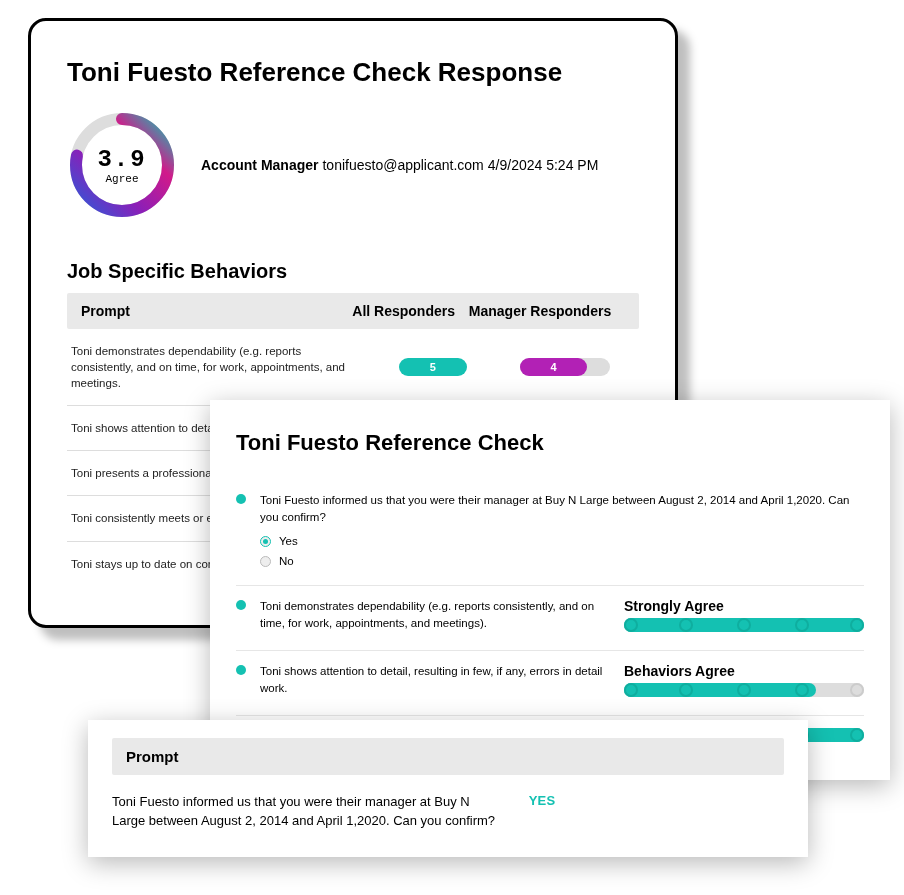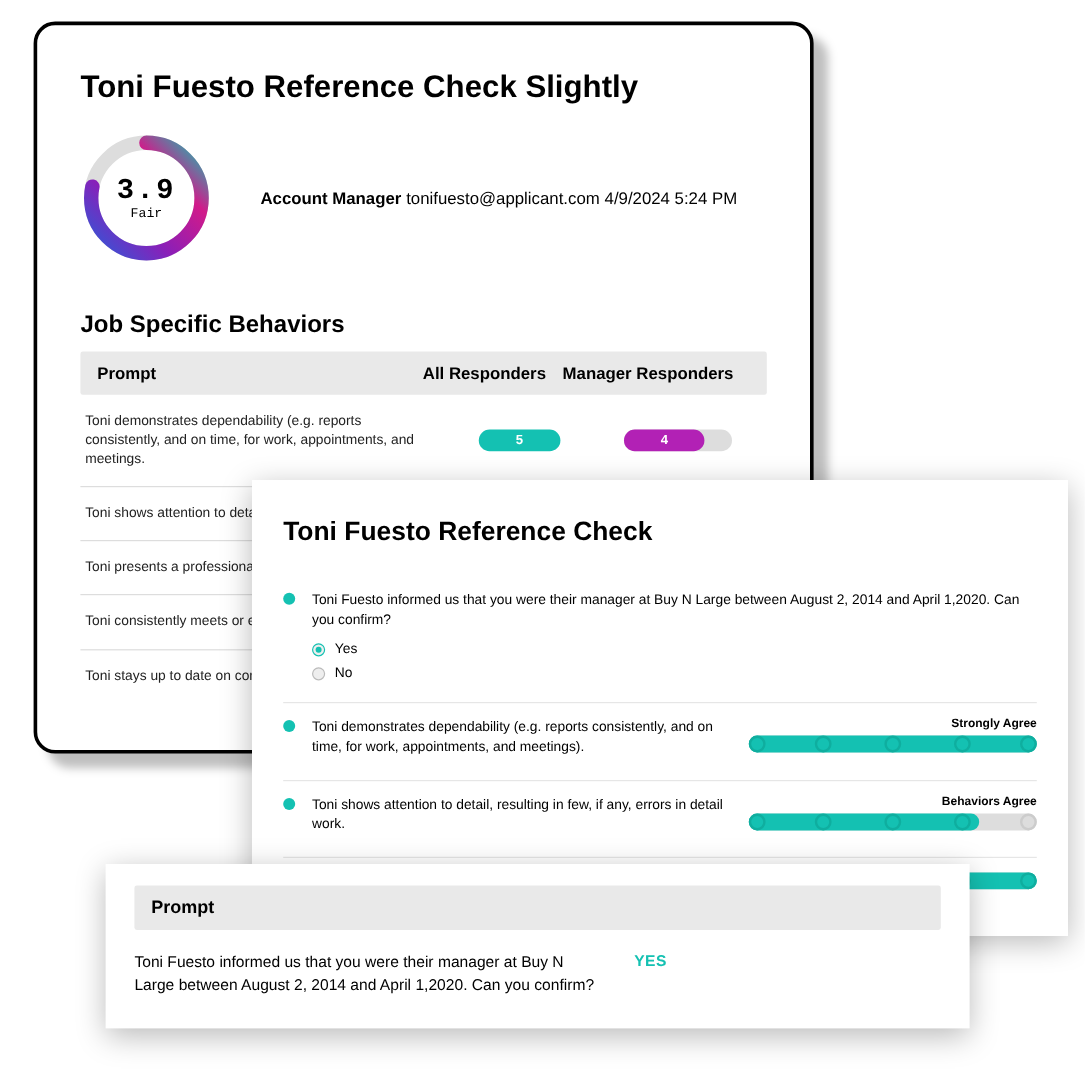--- a/index.html
+++ b/index.html
@@ -22,21 +22,21 @@
     background: #fff;
     border: 3px solid #000;
     border-radius: 18px;
     padding: 36px 36px 0 36px;
   }
   .card1 h1 {
     font-size: 26px;
     font-weight: 700;
     margin-bottom: 22px;
   }
-  .summary-row { display: flex; align-items: center; gap: 40px; margin-bottom: 40px; }
+  .summary-row { display: flex; align-items: center; gap: 24px; margin-bottom: 40px; }
 
   .ring-wrap { position: relative; width: 110px; height: 110px; }
   .ring-wrap svg { width: 110px; height: 110px; transform: rotate(-90deg); }
   .ring-center {
     position: absolute; inset: 0;
     display: flex; flex-direction: column; align-items: center; justify-content: center;
   }
   .ring-score { font-family: "Courier New", monospace; font-size: 24px; letter-spacing: 2px; font-weight: 600; }
   .ring-label { font-family: "Courier New", monospace; font-size: 11px; }
 
@@ -119,21 +119,21 @@
   .radio {
     width: 11px; height: 11px; border-radius: 50%;
     border: 1px solid #bbb; background:#eee; position:relative;
   }
   .radio.sel { border-color:#14c1b2; }
   .radio.sel::after {
     content:""; position:absolute; inset:2px; border-radius:50%; background:#14c1b2;
   }
 
   .slider-wrap { width: 240px; flex-shrink:0; }
-  .slider-label { text-align:right; font-size:10px; font-weight:700; margin-bottom:4px; }
+  .slider-label { text-align:left; font-size:14px; font-weight:700; margin-bottom:4px; }
   .slider-track {
     position: relative; height: 14px; border-radius: 7px;
     background: #ddd;
   }
   .slider-fill {
     position:absolute; top:0; left:0; height:100%;
     border-radius:7px; background:#14c1b2;
   }
   .tick {
     position:absolute; top:0; width:14px; height:14px; border-radius:50%;
@@ -167,39 +167,39 @@
   .card3-row .c3p { flex:0 0 62%; padding-right:24px; line-height:1.45; }
   .card3-row .c3r { color:#14c1b2; font-weight:700; letter-spacing:.3px; }
 
 </style>
 </head>
 <body>
 
 <div class="card1-shadow"></div>
 
 <div class="card1">
-  <h1>Toni Fuesto Reference Check Slightly</h1>
+  <h1>Toni Fuesto Reference Check Response</h1>
 
   <div class="summary-row">
     <div class="ring-wrap">
       <svg viewBox="0 0 110 110">
         <circle cx="55" cy="55" r="46" stroke="#ddd" stroke-width="12" fill="none"></circle>
         <defs>
           <linearGradient id="g1" x1="0" y1="0" x2="1" y2="1">
             <stop offset="0" stop-color="#2c5bd9"></stop>
             <stop offset="0.35" stop-color="#8a1fb8"></stop>
             <stop offset="0.7" stop-color="#d11a8a"></stop>
             <stop offset="1" stop-color="#14c1b2"></stop>
           </linearGradient>
         </defs>
         <circle cx="55" cy="55" r="46" stroke="url(#g1)" stroke-width="12" fill="none" stroke-linecap="round" stroke-dasharray="289" stroke-dashoffset="63"></circle>
       </svg>
       <div class="ring-center">
         <div class="ring-score">3.9</div>
-        <div class="ring-label">Fair</div>
+        <div class="ring-label">Agree</div>
       </div>
     </div>
     <div class="meta">
       <div class="meta-title">Account Manager</div>
       <div>tonifuesto@applicant.com</div>
       <div>4/9/2024  5:24 PM</div>
     </div>
   </div>
 
   <h2>Job Specific Behaviors</h2>

